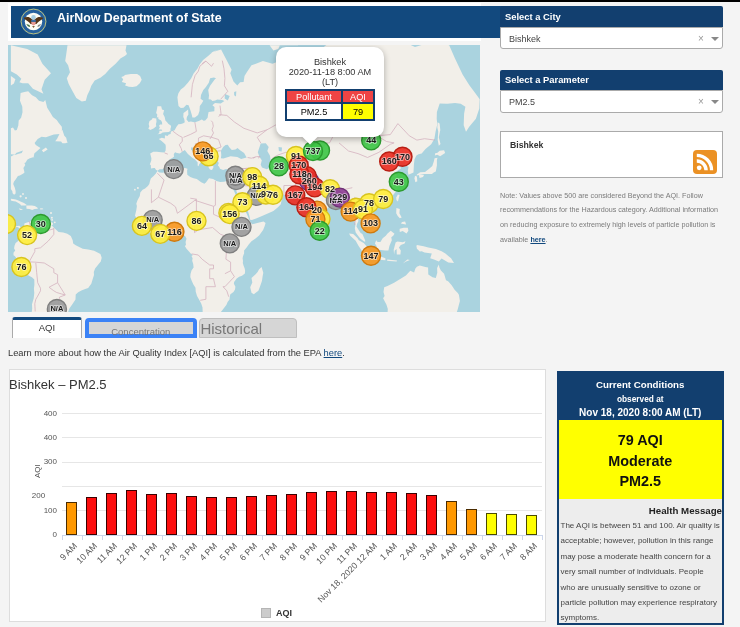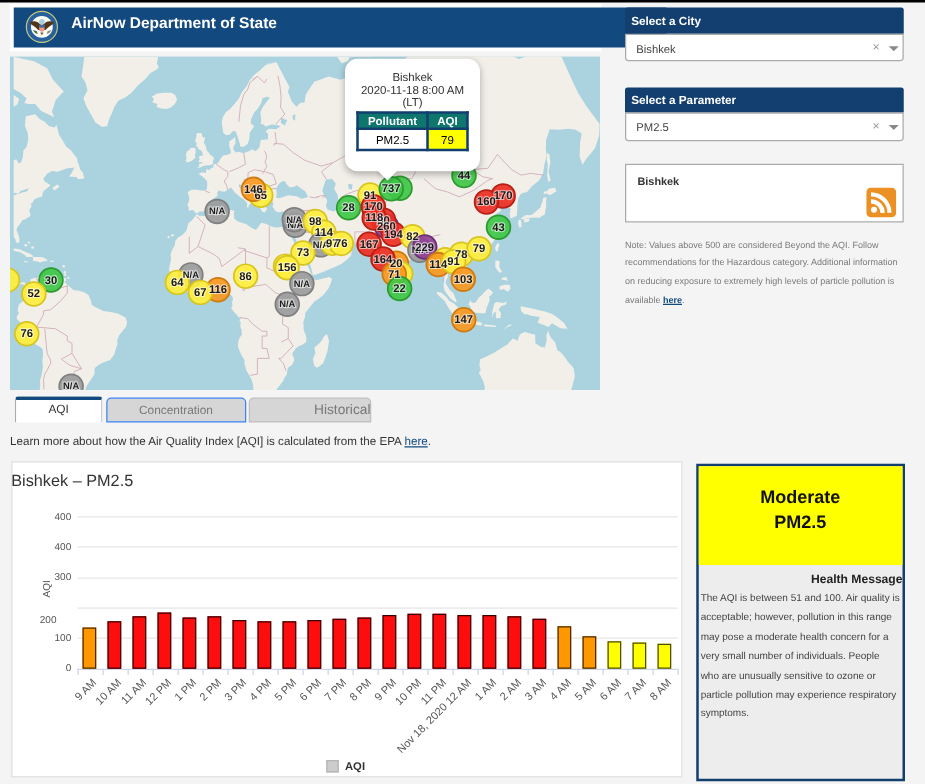--- a/index.html
+++ b/index.html
@@ -242,34 +242,34 @@
         <text x="390.8" y="137.2" font-size="9" font-weight="bold" fill="#1a1a1a" text-anchor="middle" dominant-baseline="middle" style="paint-order:stroke;stroke:rgba(255,255,255,.6);stroke-width:1.7px">43</text>
         <text x="363.2" y="95.9" font-size="9" font-weight="bold" fill="#1a1a1a" text-anchor="middle" dominant-baseline="middle" style="paint-order:stroke;stroke:rgba(255,255,255,.6);stroke-width:1.7px">44</text>
       </g>
     </svg>
 
   <div class="abs" style="left:268px;top:2px;width:108px;height:90px;background:#fff;border-radius:10px;box-shadow:0 2px 6px rgba(0,0,0,0.3)"></div>
   <div class="abs" style="left:295.5px;top:85px;width:12px;height:12px;background:#fff;transform:rotate(45deg);box-shadow:2px 2px 3px rgba(0,0,0,0.12)"></div>
   <div class="abs" style="left:268px;top:12px;width:108px;text-align:center;font-size:9.2px;color:#333;line-height:10.3px">Bishkek<br>2020-11-18 8:00 AM<br>(LT)</div>
   <table style="position:absolute;left:277px;top:44.5px;border-collapse:collapse;font-size:9.2px;text-align:center;font-family:&quot;Liberation Sans&quot;,sans-serif">
     <tbody>
-        <tr style="background:#0f766e;color:#fff;font-weight:bold">
+        <tr style="background:#ef4444;color:#fff;font-weight:normal">
       <td style="border:2px solid #123f6f;padding:0;width:56px;height:13px">Pollutant</td>
       <td style="border:2px solid #123f6f;padding:0;width:32px">AQI</td>
         </tr>
     <tr>
           <td style="border:2px solid #123f6f;padding:0;background:#fff;height:17px">PM2.5</td>
       <td style="border:2px solid #123f6f;padding:0;background:#ffff00">79</td>
         </tr>
   </tbody>
     </table>
 </div>
 
-<div class="abs" style="left:84.8px;top:318px;width:112px;height:20px;background:#d6d6d6;border:1px solid #3b82f6;border-radius:4px 4px 0 0;font-size:9.5px;color:#777;text-align:center;line-height:19px">Concentration</div>
-<div class="abs" style="left:199.4px;top:318px;width:98px;height:20px;background:#d6d6d6;border:1px solid #bfbfbf;border-radius:4px 4px 0 0;font-size:11px;color:#777;text-align:right;line-height:19px">Historical</div>
+<div class="abs" style="left:84.8px;top:318px;width:112px;height:20px;background:#d6d6d6;border:4px solid #3b82f6;border-radius:4px 4px 0 0;font-size:9.5px;color:#777;text-align:center;line-height:19px">Concentration</div>
+<div class="abs" style="left:199.4px;top:318px;width:98px;height:20px;background:#d6d6d6;border:1px solid #bfbfbf;border-radius:4px 4px 0 0;font-size:15px;color:#777;text-align:left;line-height:19px">Historical</div>
 <div class="abs" style="left:11.7px;top:316.5px;width:70.5px;height:21.5px;background:#fff;border:1px solid #aaa;border-top:3px solid #12497e;border-bottom:none;border-radius:3px 3px 0 0;font-size:9.5px;color:#333;text-align:center;line-height:16px">AQI</div>
 <div class="abs" style="left:8px;top:348px;font-size:9.3px;color:#333">Learn more about how the Air Quality Index [AQI] is calculated from the EPA <a style="color:#12497e;text-decoration:underline">here</a>.</div>
 
 <div class="abs" style="left:9px;top:369px;width:537px;height:253px;background:#fff;border:1px solid #ddd"></div>
 <div class="abs" style="left:9px;top:377px;width:537px;text-align:left;font-size:13px;color:#333">Bishkek – PM2.5</div>
 <div class="abs" style="left:33px;top:478px;font-size:8px;color:#555;transform:rotate(-90deg);transform-origin:0 0">AQI</div>
 <div class="abs" style="left:62px;top:534.6px;width:480px;height:1px;background:#ccd6eb"></div>
 <div style="position:absolute;left:62px;top:510.3px;width:480px;height:1px;background:#e6e6e6"></div>
 <div style="position:absolute;left:62px;top:486.0px;width:480px;height:1px;background:#e6e6e6"></div>
 <div style="position:absolute;left:62px;top:461.7px;width:480px;height:1px;background:#e6e6e6"></div>
@@ -377,19 +377,25 @@
     <rect width="24" height="24" rx="4" fill="#eb9124"></rect>
     <circle cx="6.2" cy="17.8" r="2.4" fill="#fff"></circle>
     <path d="M3.8 9.3 a11 11 0 0 1 11 11 h-3.4 a7.6 7.6 0 0 0-7.6-7.6 Z" fill="#fff"></path>
     <path d="M3.8 3.8 a16.4 16.4 0 0 1 16.4 16.4 h-3.3 a13.1 13.1 0 0 0-13.1-13.1 Z" fill="#fff"></path>
   </svg>
 </div>
 
 <div class="abs" style="left:500px;top:188.5px;width:227px;font-size:7.2px;color:#7a7a7a;line-height:14.7px">Note: Values above 500 are considered Beyond the AQI. Follow recommendations for the Hazardous category. Additional information on reducing exposure to extremely high levels of particle pollution is available <a style="color:#12497e;font-weight:bold;text-decoration:underline">here</a>.</div>
 
 <div class="abs" style="left:556.5px;top:371px;width:167.5px;height:254px;border:2px solid #123f6f;background:#ededed">
+  <div style="background:#123f6f;color:#fff;text-align:center;height:47px;padding-top:6px">
+    <div style="font-size:9.7px;font-weight:bold">Current Conditions</div>
+    <div style="font-size:8.3px;font-weight:bold;margin-top:3.5px">observed at</div>
+    <div style="font-size:10px;font-weight:bold;margin-top:3.5px">Nov 18, 2020 8:00 AM (LT)</div>
+  </div>
   <div style="background:#ffff00;text-align:center;height:79px;padding-top:12px">
+    <div style="font-size:14.4px;font-weight:bold;color:#111">79 AQI</div>
     <div style="font-size:14.4px;font-weight:bold;color:#111;margin-top:4.5px">Moderate</div>
     <div style="font-size:14.4px;font-weight:bold;color:#111;margin-top:4.5px">PM2.5</div>
   </div>
   <div style="text-align:right;font-size:9.7px;font-weight:bold;color:#222;margin-top:6px">Health Message</div>
   <div style="font-size:8px;color:#444;line-height:15.4px;padding:2px 2px 0 2px">The AQI is between 51 and 100. Air quality is acceptable; however, pollution in this range may pose a moderate health concern for a very small number of individuals. People who are unusually sensitive to ozone or particle pollution may experience respiratory symptoms.</div>
 </div>
 
 </body></html>

